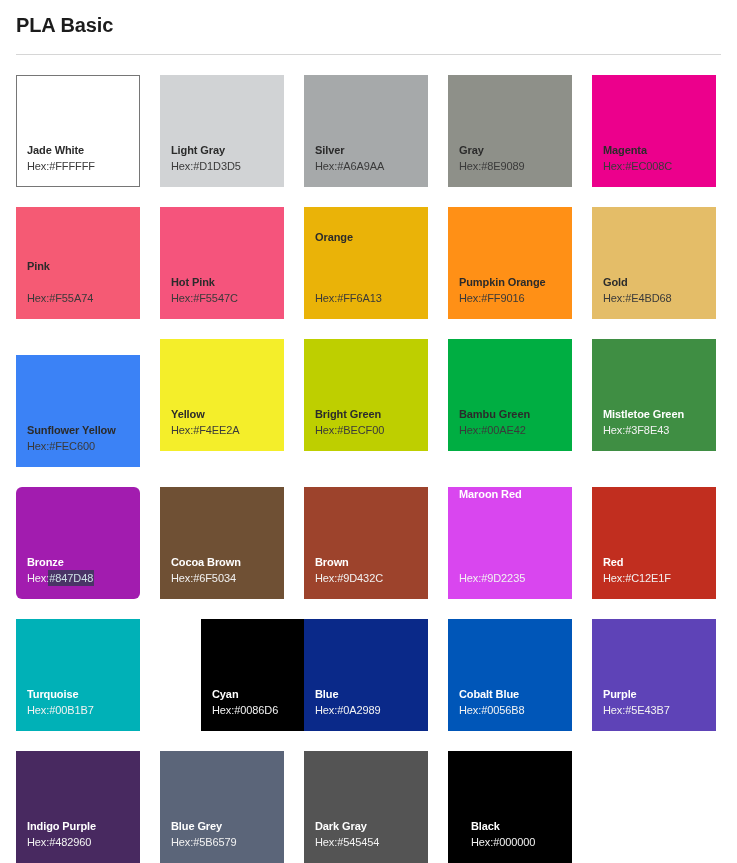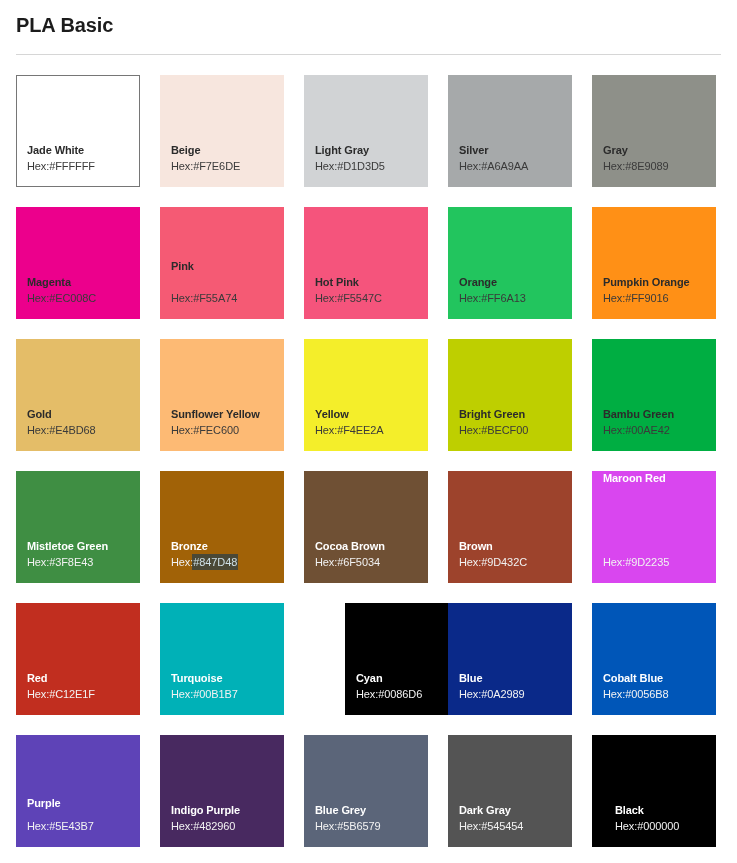--- a/index.html
+++ b/index.html
@@ -108,24 +108,20 @@
     <h1 class="page-title">PLA Basic</h1>
   </div>
 
   <div class="title-rule"></div>
 
   <div class="swatch-grid" id="swatch-grid">
       <div class="swatch-card tone-dark bordered" style="background: rgb(255, 255, 255);">
         <div class="swatch-name">Jade White</div>
         <div class="swatch-hex"><span class="hex-prefix">Hex:</span><span class="hex-value">#FFFFFF</span></div>
       </div>
-      <div class="swatch-card tone-dark" style="background: rgb(247, 230, 222);">
-        <div class="swatch-name">Beige</div>
-        <div class="swatch-hex"><span class="hex-prefix">Hex:</span><span class="hex-value">#F7E6DE</span></div>
-      </div>
       <div class="swatch-card tone-dark" style="background: rgb(209, 211, 213);">
         <div class="swatch-name">Light Gray</div>
         <div class="swatch-hex"><span class="hex-prefix">Hex:</span><span class="hex-value">#D1D3D5</span></div>
       </div>
       <div class="swatch-card tone-dark" style="background: rgb(166, 169, 170);">
         <div class="swatch-name">Silver</div>
         <div class="swatch-hex"><span class="hex-prefix">Hex:</span><span class="hex-value">#A6A9AA</span></div>
       </div>
       <div class="swatch-card tone-dark" style="background: rgb(142, 144, 137);">
         <div class="swatch-name">Gray</div>
@@ -136,53 +132,53 @@
         <div class="swatch-hex"><span class="hex-prefix">Hex:</span><span class="hex-value">#EC008C</span></div>
       </div>
       <div class="swatch-card tone-dark" style="background: rgb(245, 90, 116); gap: 16px;">
         <div class="swatch-name">Pink</div>
         <div class="swatch-hex"><span class="hex-prefix">Hex:</span><span class="hex-value">#F55A74</span></div>
       </div>
       <div class="swatch-card tone-dark" style="background: rgb(245, 84, 124);">
         <div class="swatch-name">Hot Pink</div>
         <div class="swatch-hex"><span class="hex-prefix">Hex:</span><span class="hex-value">#F5547C</span></div>
       </div>
-      <div class="swatch-card tone-dark" style="background: #22c55e;">
+      <div class="swatch-card tone-dark" style="background: #eab308; gap: 45px;">
         <div class="swatch-name">Orange</div>
         <div class="swatch-hex"><span class="hex-prefix">Hex:</span><span class="hex-value">#FF6A13</span></div>
       </div>
       <div class="swatch-card tone-dark" style="background: rgb(255, 144, 22);">
         <div class="swatch-name">Pumpkin Orange</div>
         <div class="swatch-hex"><span class="hex-prefix">Hex:</span><span class="hex-value">#FF9016</span></div>
       </div>
       <div class="swatch-card tone-dark" style="background: rgb(228, 189, 104);">
         <div class="swatch-name">Gold</div>
         <div class="swatch-hex"><span class="hex-prefix">Hex:</span><span class="hex-value">#E4BD68</span></div>
       </div>
-      <div class="swatch-card tone-dark" style="background: #fdba74;">
+      <div class="swatch-card tone-dark" style="background: #3b82f6; margin-top: 16px;">
         <div class="swatch-name">Sunflower Yellow</div>
         <div class="swatch-hex"><span class="hex-prefix">Hex:</span><span class="hex-value">#FEC600</span></div>
       </div>
       <div class="swatch-card tone-dark" style="background: rgb(244, 238, 42);">
         <div class="swatch-name">Yellow</div>
         <div class="swatch-hex"><span class="hex-prefix">Hex:</span><span class="hex-value">#F4EE2A</span></div>
       </div>
       <div class="swatch-card tone-dark" style="background: rgb(190, 207, 0);">
         <div class="swatch-name">Bright Green</div>
         <div class="swatch-hex"><span class="hex-prefix">Hex:</span><span class="hex-value">#BECF00</span></div>
       </div>
       <div class="swatch-card tone-dark" style="background: rgb(0, 174, 66);">
         <div class="swatch-name">Bambu Green</div>
         <div class="swatch-hex"><span class="hex-prefix">Hex:</span><span class="hex-value">#00AE42</span></div>
       </div>
       <div class="swatch-card tone-light" style="background: rgb(63, 142, 67);">
         <div class="swatch-name">Mistletoe Green</div>
         <div class="swatch-hex"><span class="hex-prefix">Hex:</span><span class="hex-value">#3F8E43</span></div>
       </div>
-      <div class="swatch-card tone-light" style="background: #a16207;">
+      <div class="swatch-card tone-light" style="background: #a21caf; border-radius: 6px;">
         <div class="swatch-name">Bronze</div>
         <div class="swatch-hex"><span class="hex-prefix">Hex:</span><span class="hex-value selected">#847D48</span></div>
       </div>
       <div class="swatch-card tone-light" style="background: rgb(111, 80, 52);">
         <div class="swatch-name">Cocoa Brown</div>
         <div class="swatch-hex"><span class="hex-prefix">Hex:</span><span class="hex-value">#6F5034</span></div>
       </div>
       <div class="swatch-card tone-light" style="background: rgb(157, 67, 44);">
         <div class="swatch-name">Brown</div>
         <div class="swatch-hex"><span class="hex-prefix">Hex:</span><span class="hex-value">#9D432C</span></div>
@@ -204,21 +200,21 @@
         <div class="swatch-hex"><span class="hex-prefix">Hex:</span><span class="hex-value">#0086D6</span></div>
       </div>
       <div class="swatch-card tone-light" style="background: rgb(10, 41, 137);">
         <div class="swatch-name">Blue</div>
         <div class="swatch-hex"><span class="hex-prefix">Hex:</span><span class="hex-value">#0A2989</span></div>
       </div>
       <div class="swatch-card tone-light" style="background: rgb(0, 86, 184);">
         <div class="swatch-name">Cobalt Blue</div>
         <div class="swatch-hex"><span class="hex-prefix">Hex:</span><span class="hex-value">#0056B8</span></div>
       </div>
-      <div class="swatch-card tone-light" style="background: rgb(94, 67, 183); gap: 7px;">
+      <div class="swatch-card tone-light" style="background: rgb(94, 67, 183);">
         <div class="swatch-name">Purple</div>
         <div class="swatch-hex"><span class="hex-prefix">Hex:</span><span class="hex-value">#5E43B7</span></div>
       </div>
       <div class="swatch-card tone-light" style="background: rgb(72, 41, 96);">
         <div class="swatch-name">Indigo Purple</div>
         <div class="swatch-hex"><span class="hex-prefix">Hex:</span><span class="hex-value">#482960</span></div>
       </div>
       <div class="swatch-card tone-light" style="background: rgb(91, 101, 121);">
         <div class="swatch-name">Blue Grey</div>
         <div class="swatch-hex"><span class="hex-prefix">Hex:</span><span class="hex-value">#5B6579</span></div>

